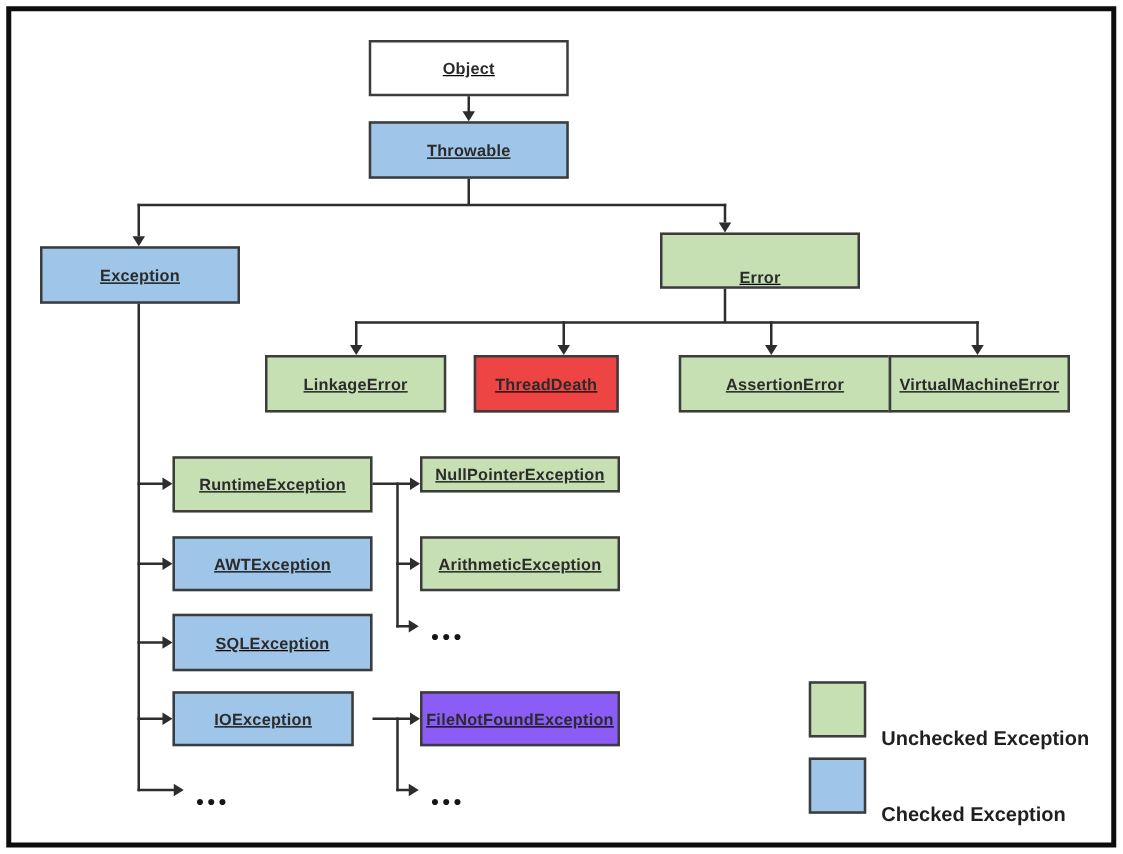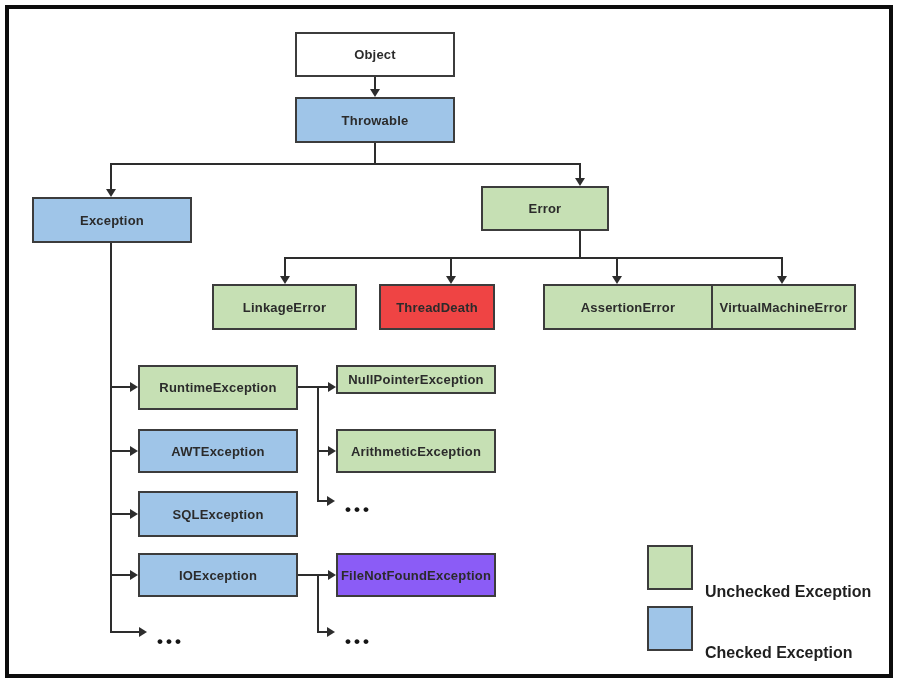--- a/index.html
+++ b/index.html
@@ -19,20 +19,21 @@
   }
   .node {
     position: absolute;
     box-sizing: border-box;
     border: 2px solid #3c3c3c;
     background: #ffffff;
     display: flex;
     align-items: center;
     justify-content: center;
     text-align: center;
+    text-decoration: underline;
   }
   .node span {
     font-size: 13px;
     font-weight: 700;
     color: #2b2b2b;
     letter-spacing: 0.2px;
   }
   .line {
     position: absolute;
     background: #2d2d2d;
@@ -82,21 +83,21 @@
 
   <div class="node" style="left: 295px; top: 32px; width: 160px; height: 45px; background: rgb(255, 255, 255);">
     <span>Object</span>
   </div>
   <div class="node" style="left: 295px; top: 97px; width: 160px; height: 46px; background: rgb(159, 197, 232);">
     <span>Throwable</span>
   </div>
   <div class="node" style="left: 32px; top: 197px; width: 160px; height: 46px; background: rgb(159, 197, 232);">
     <span>Exception</span>
   </div>
-  <div class="node" style="left: 481px; top: 186px; width: 128px; height: 45px; background: rgb(198, 224, 180);">
+  <div class="node" style="left: 528px; top: 186px; width: 160px; height: 45px; background: rgb(198, 224, 180); align-items: flex-end;">
     <span>Error</span>
   </div>
 
   <div class="node" style="left: 212px; top: 284px; width: 145px; height: 46px; background: rgb(198, 224, 180);">
     <span>LinkageError</span>
   </div>
   <div class="node" style="left: 379px; top: 284px; width: 116px; height: 46px; background: #ef4444; justify-content: center;">
     <span>ThreadDeath</span>
   </div>
   <div class="node" style="left: 543px; top: 284px; width: 170px; height: 46px; background: rgb(198, 224, 180);">
@@ -114,21 +115,21 @@
   </div>
   <div class="node" style="left: 138px; top: 429px; width: 160px; height: 44px; background: rgb(159, 197, 232);">
     <span>AWTException</span>
   </div>
   <div class="node" style="left: 336px; top: 429px; width: 160px; height: 44px; background: rgb(198, 224, 180);">
     <span>ArithmeticException</span>
   </div>
   <div class="node" style="left: 138px; top: 491px; width: 160px; height: 46px; background: rgb(159, 197, 232);">
     <span>SQLException</span>
   </div>
-  <div class="node" style="left: 138px; top: 553px; width: 160px; height: 44px; background: rgb(159, 197, 232);">
+  <div class="node" style="left: 138px; top: 553px; width: 145px; height: 44px; background: rgb(159, 197, 232);">
     <span>IOException</span>
   </div>
   <div class="node" style="left: 336px; top: 553px; width: 160px; height: 44px; background: #8b5cf6;">
     <span>FileNotFoundException</span>
   </div>
 
   <div class="line" style="left:374px;top:77px;width:2px;height:13px"></div>
   <div class="arrow-down" style="left:370px;top:89px"></div>
 
   <div class="line" style="left:374px;top:143px;width:2px;height:21px"></div>

